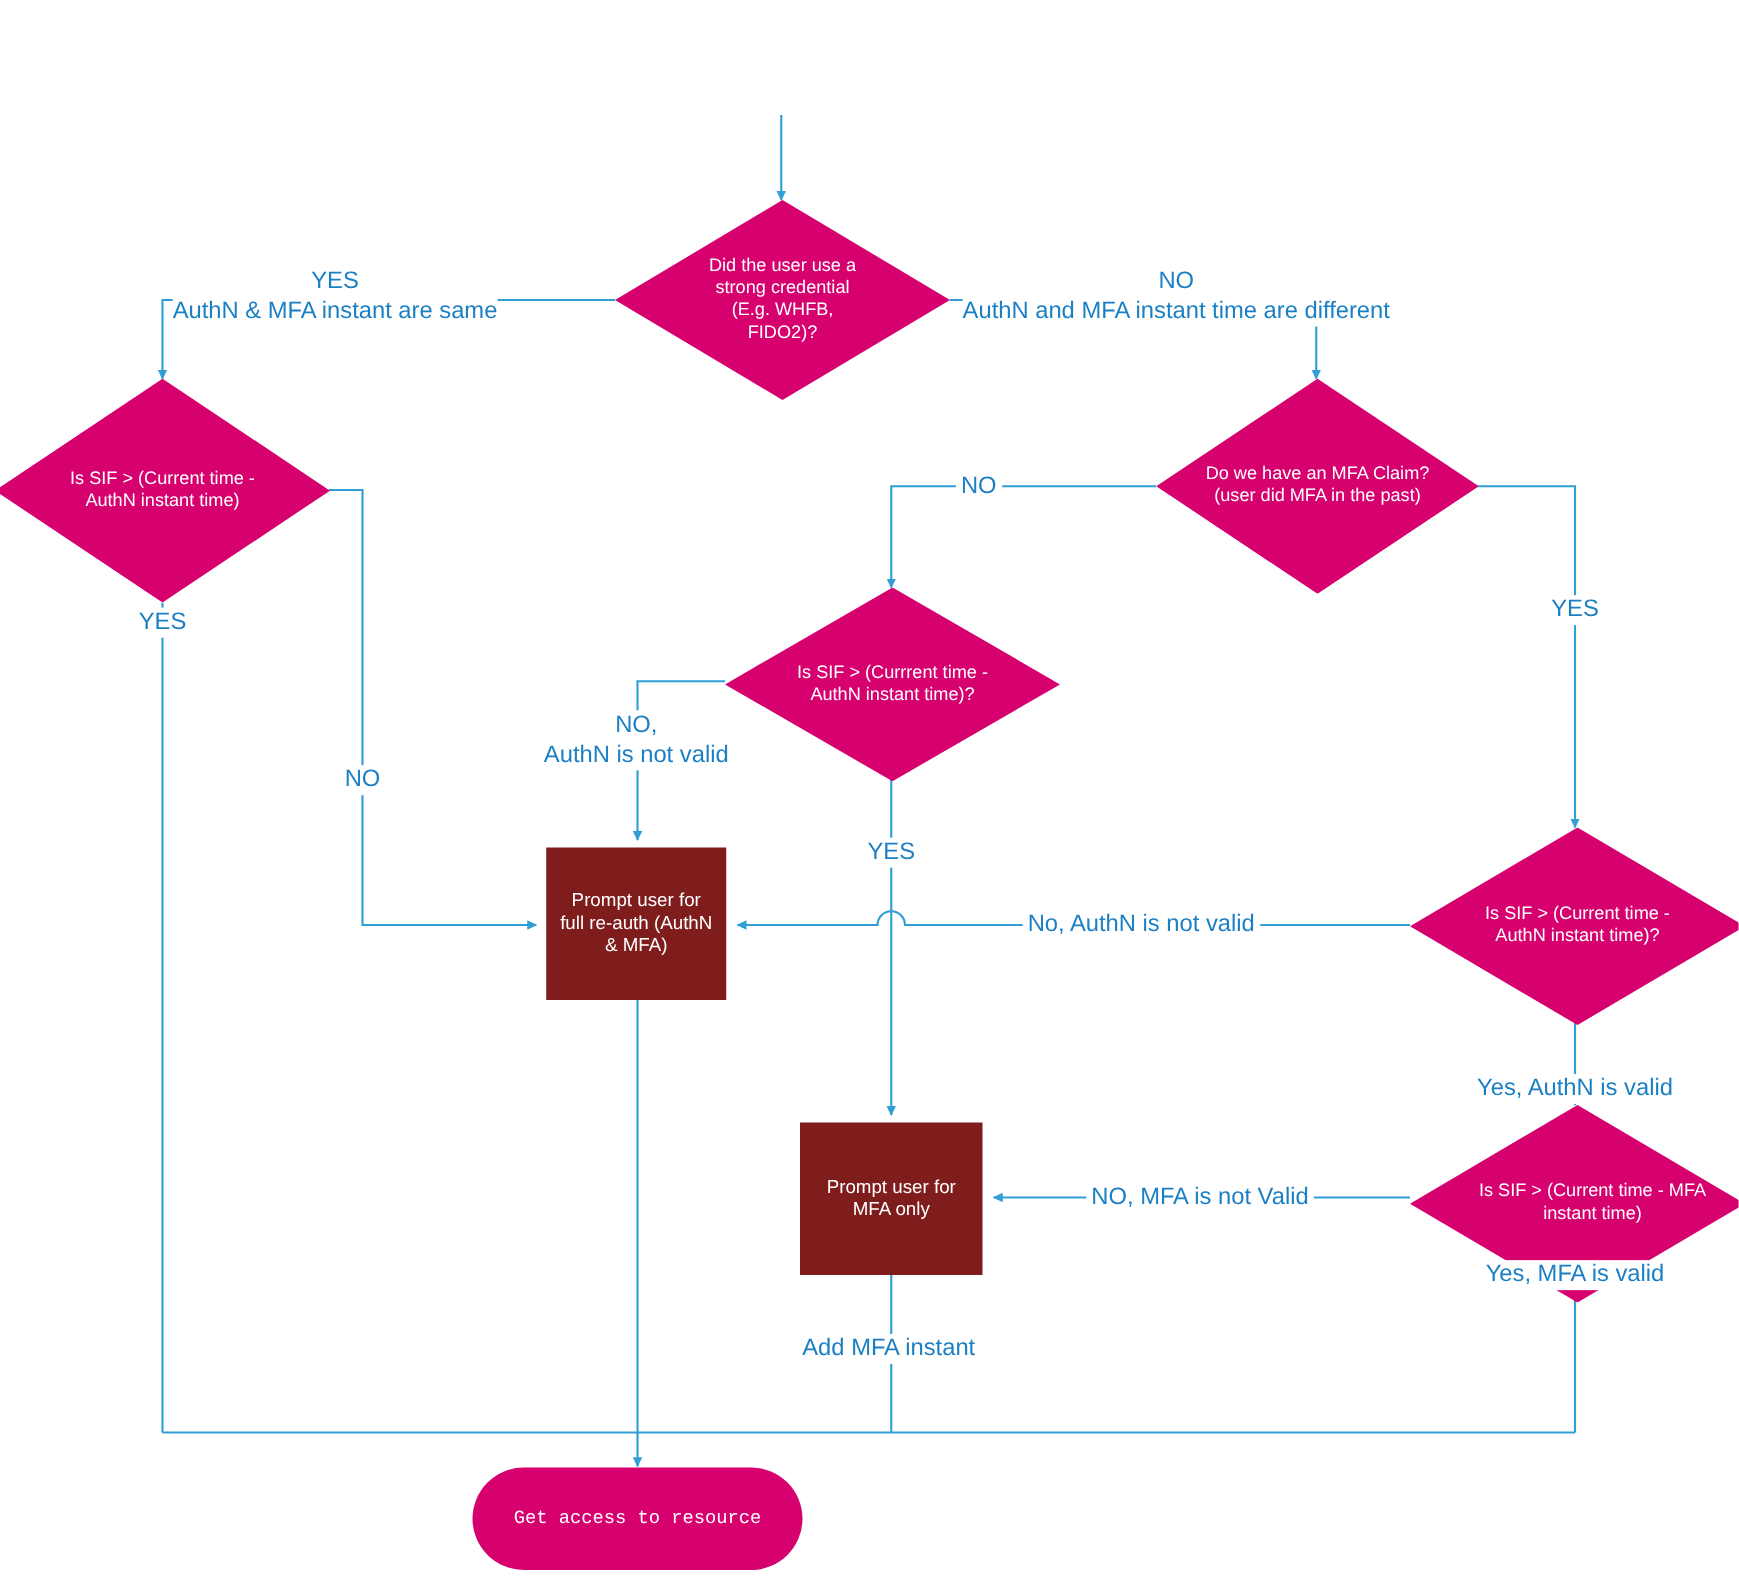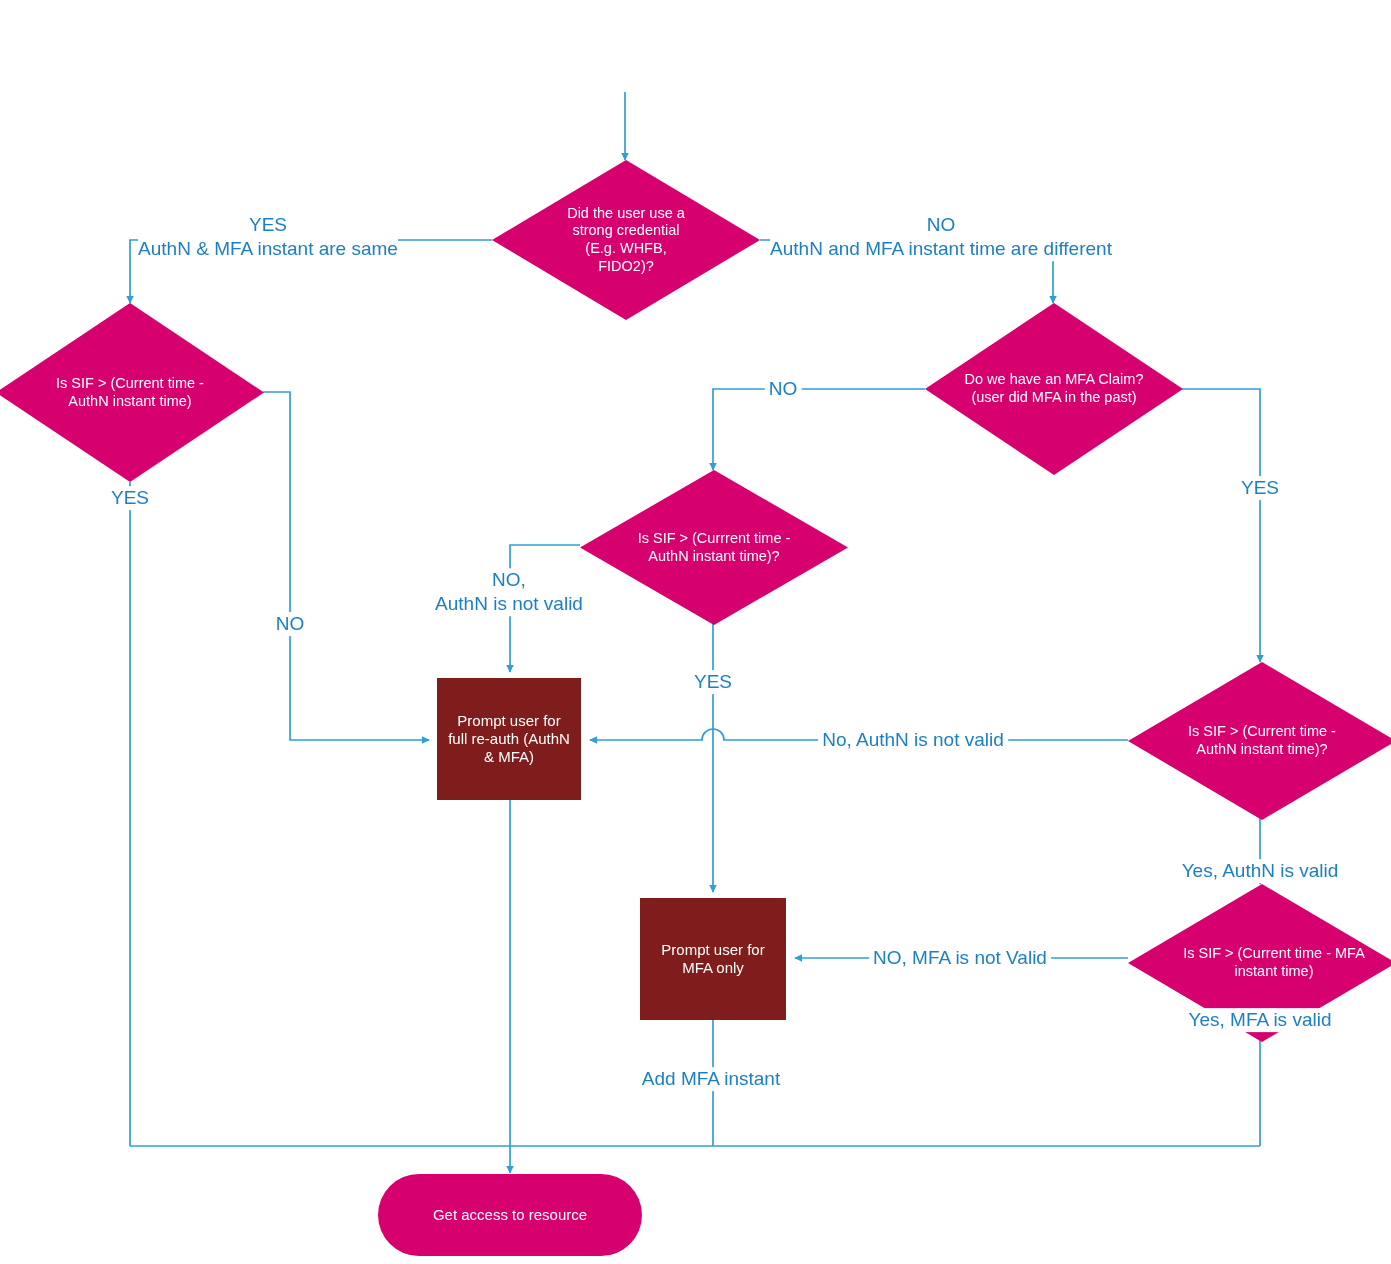--- a/index.html
+++ b/index.html
@@ -103,21 +103,21 @@
 full re-auth (AuthN
 &amp; MFA)</span>
   </div>
 
   <div class="node process" style="left:640px;top:898px;width:146px;height:122px;">
     <span style="white-space:pre-line;">Prompt user for
 MFA only</span>
   </div>
 
   <div class="node terminal" style="left:378px;top:1174px;width:264px;height:82px;">
-    <span style="white-space:pre-line;">Get access to resource</span>
+    <span style="white-space:pre-line;font-family:Liberation Mono, monospace;">Get access to resource</span>
   </div>
 
   <div class="edge-label el-center" style="left:268px;top:237px;">YES
 AuthN &amp; MFA instant are same</div>
 
   <div class="edge-label el-center" style="left:941px;top:237px;">NO
 AuthN and MFA instant time are different</div>
 
   <div class="edge-label el-center" style="left:130px;top:498px;padding:0 3px;">YES</div>
 

